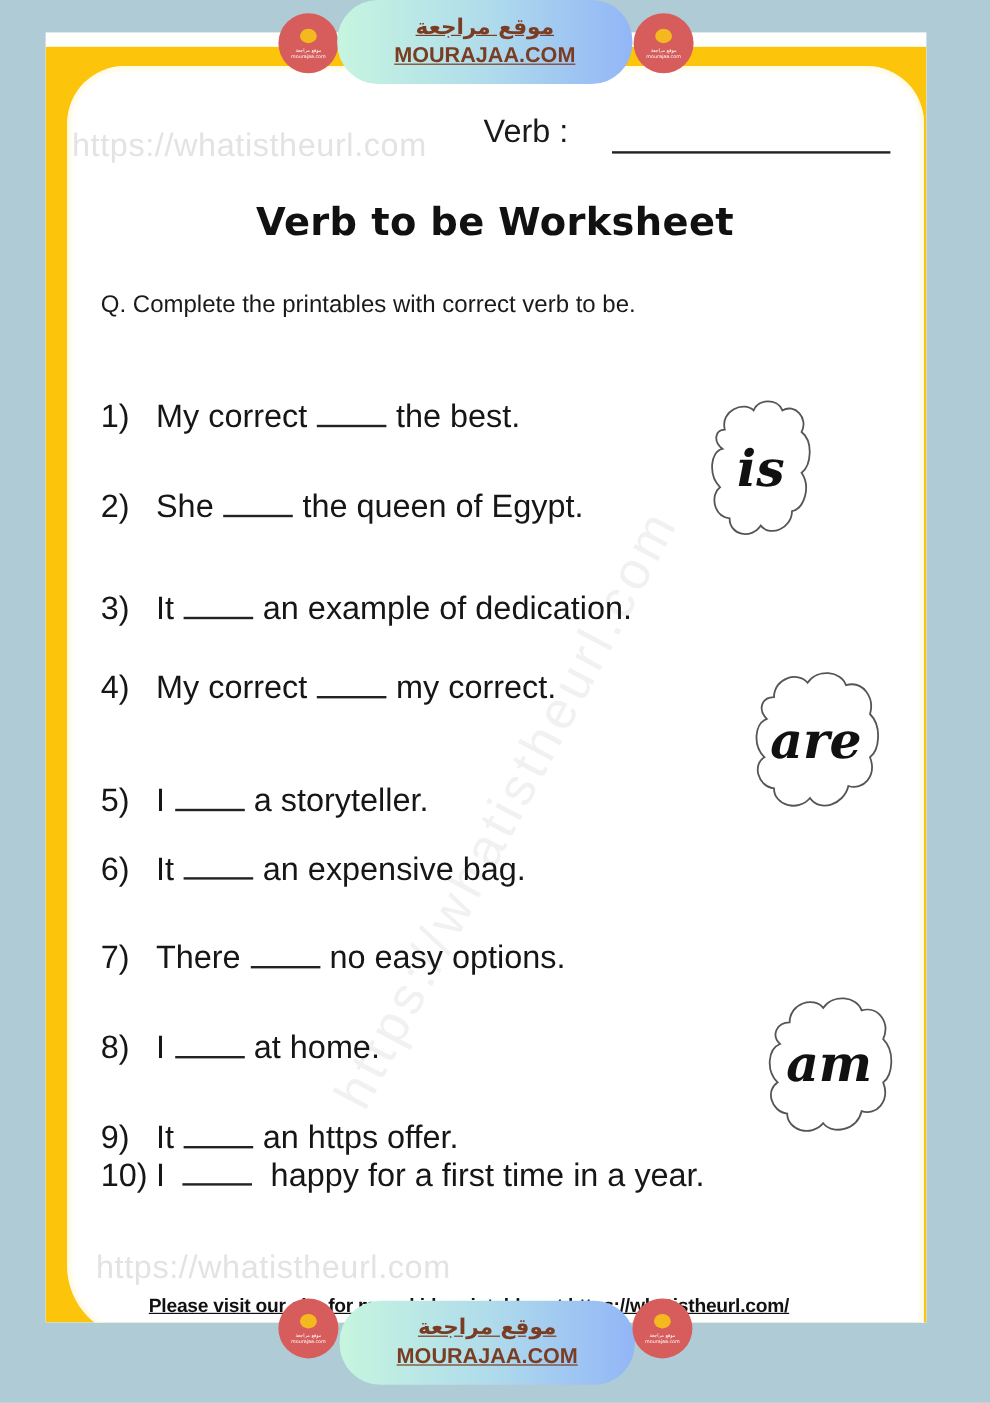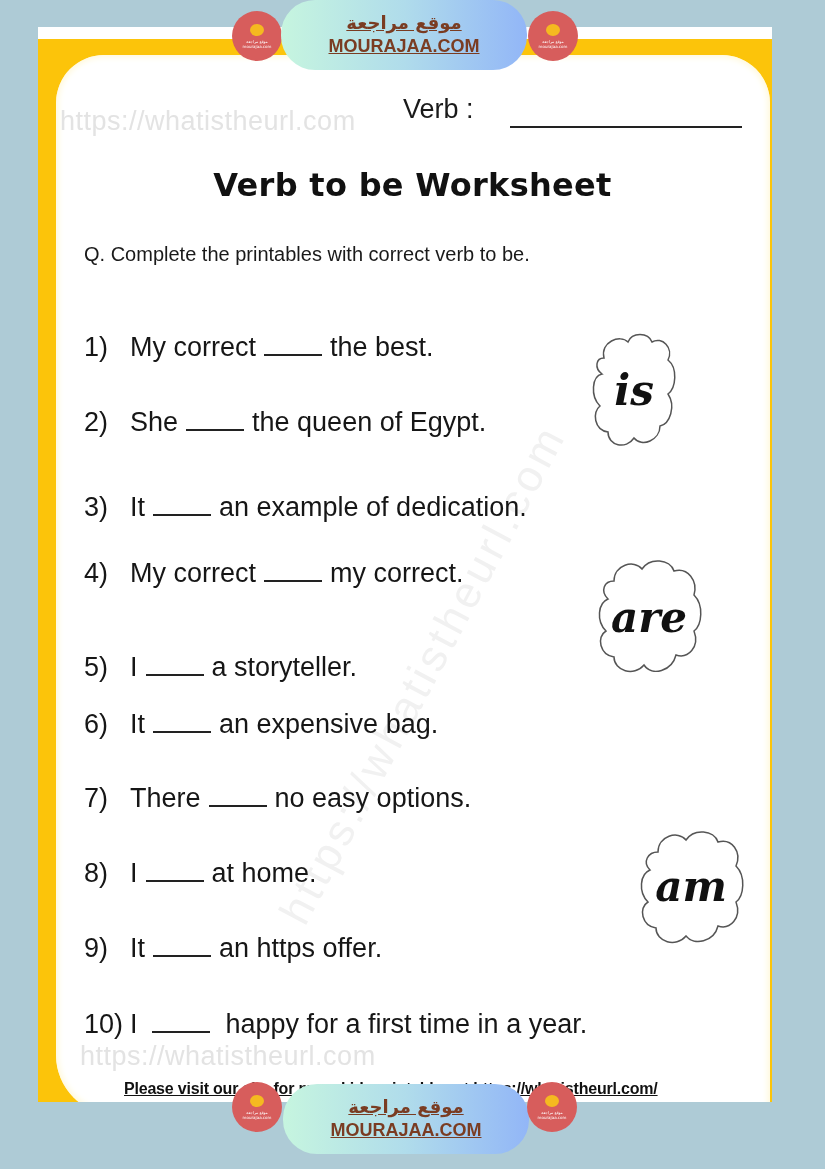--- a/index.html
+++ b/index.html
@@ -130,31 +130,31 @@
 </div>
 <div class="question" style="top:783px">
   <span class="num">7)</span><span>There</span><span class="blank" style="width:58px"></span><span>no easy options.</span>
 </div>
 <div class="question" style="top:858px">
   <span class="num">8)</span><span>I</span><span class="blank" style="width:58px"></span><span>at home.</span>
 </div>
 <div class="question" style="top:933px">
   <span class="num">9)</span><span>It</span><span class="blank" style="width:58px"></span><span>an https offer.</span>
 </div>
-<div class="question" style="top:1009px">
+<div class="question" style="top:964px">
   <span class="num">10)</span><span>I</span><span class="blank" style="width:58px; margin-left:14px; margin-right:16px"></span><span>happy for a first time in a year.</span>
 </div>
 
 <div class="cloud" style="left:590px; top:328px; width:88px; height:124px">
   <svg width="88" height="124" viewBox="0 0 88 124">
     <path d="M14,30 C10,14 30,6 38,14 C42,4 58,4 62,14 C72,8 84,20 78,32 C88,40 86,60 78,66 C86,78 80,96 70,98 C70,112 52,120 44,110 C36,122 18,118 18,104 C4,102 2,84 10,78 C0,68 2,48 12,46 C4,40 6,30 14,30 Z" fill="#fff" stroke="#555" stroke-width="1.5"></path>
   </svg>
   <div class="word">is</div>
 </div>
-<div class="cloud" style="left:594px; top:555px; width:110px; height:125px">
+<div class="cloud" style="left:625px; top:555px; width:110px; height:125px">
   <svg width="110" height="125" viewBox="0 0 110 125">
     <path d="M20,26 C20,10 40,4 48,14 C56,2 76,4 80,16 C94,12 104,26 100,40 C110,50 108,70 100,76 C106,92 94,104 82,100 C78,116 58,122 50,110 C40,122 20,116 20,102 C6,100 2,82 12,76 C2,66 4,48 14,44 C6,36 10,26 20,26 Z" fill="#fff" stroke="#555" stroke-width="1.5"></path>
   </svg>
   <div class="word">are</div>
 </div>
 <div class="cloud" style="left:636px; top:824px; width:110px; height:125px">
   <svg width="110" height="125" viewBox="0 0 110 125">
     <path d="M22,28 C22,12 42,6 50,16 C58,4 78,6 82,18 C96,14 106,28 100,42 C110,52 108,72 100,78 C106,94 94,106 82,102 C78,118 58,122 50,112 C40,124 20,118 20,104 C6,102 2,84 12,78 C2,68 4,50 14,46 C6,38 12,28 22,28 Z" fill="#fff" stroke="#555" stroke-width="1.5"></path>
   </svg>
   <div class="word">am</div>

